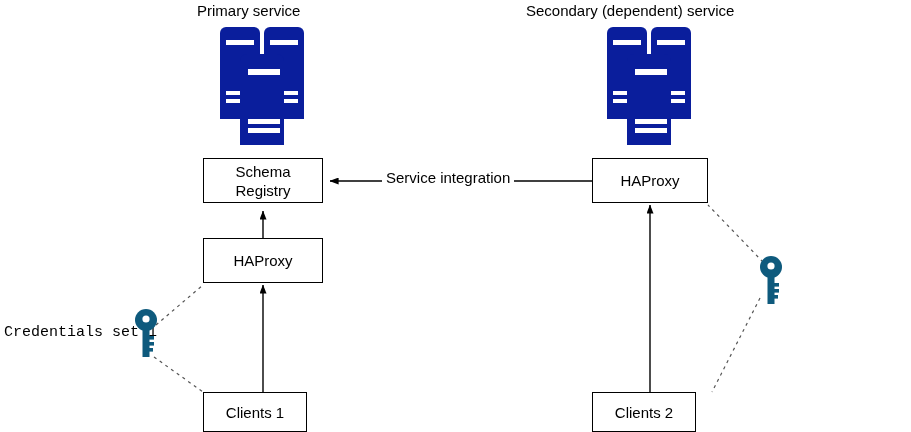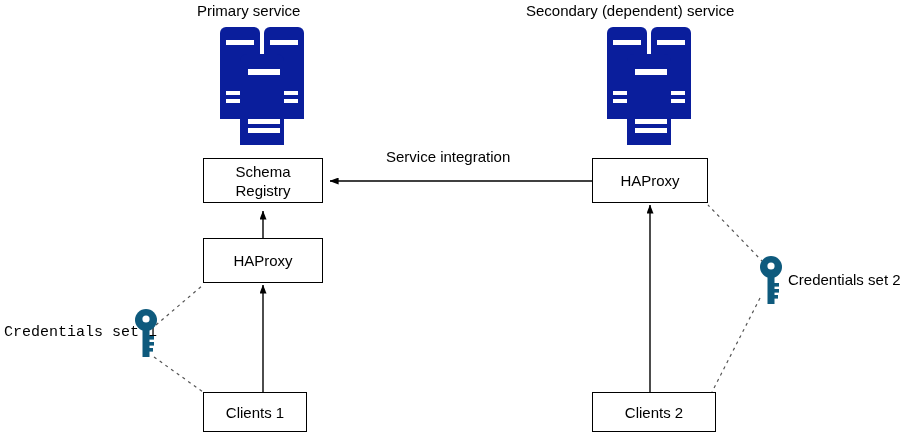--- a/index.html
+++ b/index.html
@@ -54,20 +54,21 @@
   .edge-label {
     position: absolute;
     color: #000000;
     font-size: 15px;
     line-height: 18px;
     font-family: "Liberation Sans", sans-serif;
     white-space: nowrap;
     background: #ffffff;
     padding: 0 4px;
     z-index: 4;
+    margin-top: 21px;
   }
   .servers-icon {
     position: absolute;
     z-index: 3;
   }
   .key-icon {
     position: absolute;
     z-index: 5;
   }
 </style>
@@ -176,42 +177,41 @@
   </div>
 
   <div class="node-box" style="left:203px; top:392px; width:104px; height:40px;">
     <span class="box-label">Clients 1</span>
   </div>
 
   <div class="node-box" style="left:592px; top:158px; width:116px; height:45px;">
     <span class="box-label">HAProxy</span>
   </div>
 
-  <div class="node-box" style="left:592px; top:392px; width:124px; height:40px;">
+  <div class="node-box" style="left:592px; top:392px; width:104px; height:40px;">
     <span class="box-label">Clients 2</span>
   </div>
 
   <div class="edge-label" style="left:382px; top:148px;">Service integration</div>
 
   <div class="caption" style="left:4px; top:324px;font-family:Liberation Mono, monospace;">Credentials set 1</div>
 
   <div class="key-icon" style="left:135px; top:309px; width:22px; height:48px;">
     <svg width="22" height="48" viewBox="0 0 22 48" xmlns="http://www.w3.org/2000/svg">
       <g fill="#0e5a7d">
         <circle cx="11" cy="11" r="11"></circle>
         <rect x="7.5" y="18" width="7" height="30"></rect>
         <rect x="14" y="27" width="5" height="3.6"></rect>
         <rect x="14" y="33" width="5" height="3.6"></rect>
         <rect x="14" y="39" width="4" height="3.6"></rect>
       </g>
       <circle cx="11" cy="10" r="3.6" fill="#ffffff"></circle>
     </svg>
   </div>
 
-  <div class="caption" style="left:788px; top:271px;">Credentials set 2</div>
 
   <div class="key-icon" style="left:760px; top:256px; width:22px; height:48px;">
     <svg width="22" height="48" viewBox="0 0 22 48" xmlns="http://www.w3.org/2000/svg">
       <g fill="#0e5a7d">
         <circle cx="11" cy="11" r="11"></circle>
         <rect x="7.5" y="18" width="7" height="30"></rect>
         <rect x="14" y="27" width="5" height="3.6"></rect>
         <rect x="14" y="33" width="5" height="3.6"></rect>
         <rect x="14" y="39" width="4" height="3.6"></rect>
       </g>

